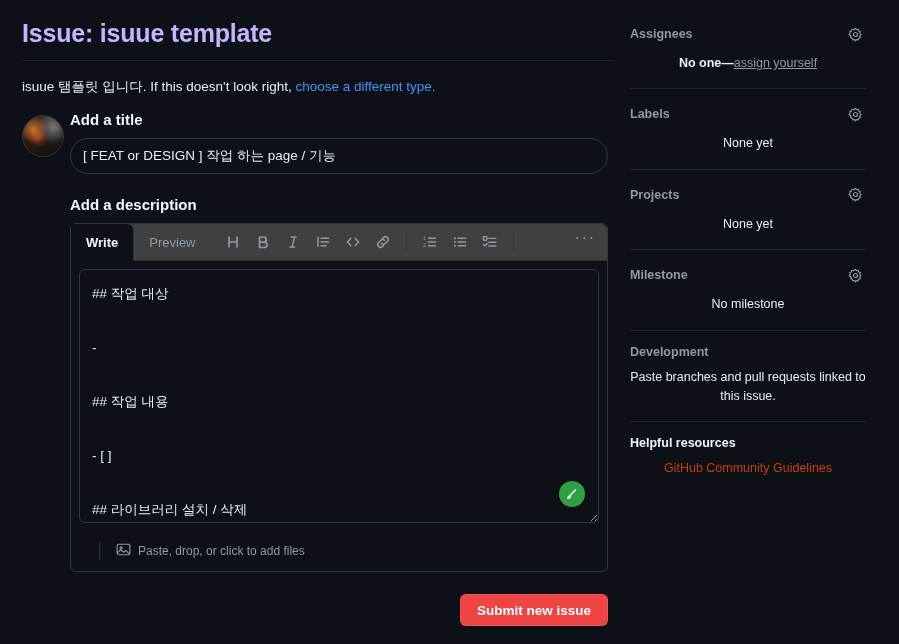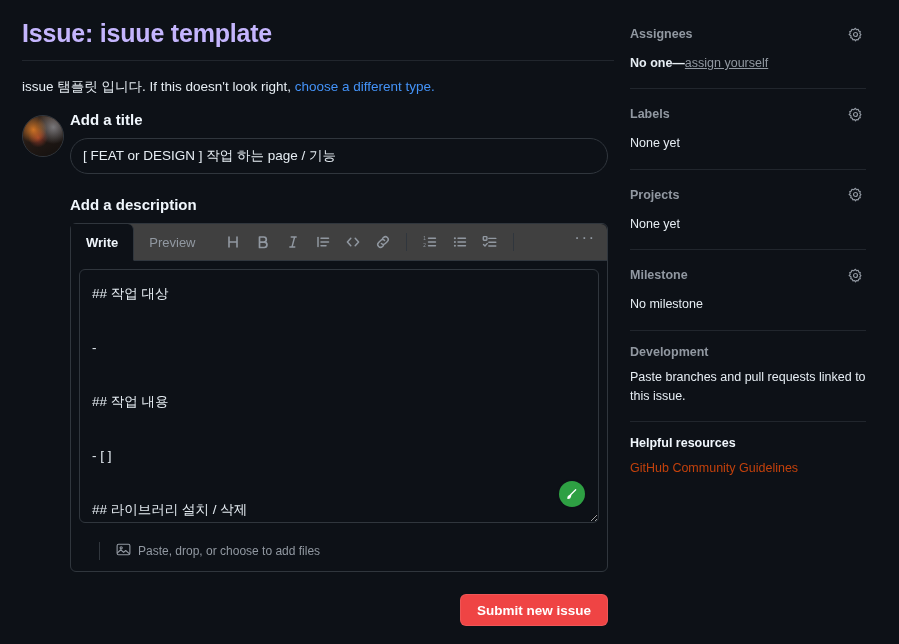--- a/index.html
+++ b/index.html
@@ -282,21 +282,21 @@
 
   
   .sidebar {
     width: 252px;
     margin-left: 12px;
     padding-right: 16px;
     flex: 0 0 auto;
     padding-top: 5px;
   }
 
-  .sb-block { padding: 0; }
+  .sb-block { padding: 0; text-align: center; }
 
   .sb-head {
     display: flex;
     align-items: center;
     justify-content: space-between;
     padding-bottom: 9px;
   }
   .sb-title {
     font-size: 12.5px;
     font-weight: bold;
@@ -344,21 +344,21 @@
 <body>
 
 <div class="page">
 
   <div class="main-col">
 
     <div class="page-title">Issue: isuue template</div>
     <div class="title-rule"></div>
 
     <div class="template-note">
-      <span>issue 탬플릿 입니다. If this doesn't look right, </span><a href="#">choose a different type.</a>
+      <span>isuue 탬플릿 입니다. If this doesn't look right, </span><a href="#">choose a different type.</a>
     </div>
 
     <div class="compose-row">
 
       <div class="avatar">
         <div class="ph"></div>
       </div>
 
       <div class="form-col">
 
@@ -477,21 +477,21 @@
             <div class="footer-sep"></div>
 
             <div class="footer-item">
               <span>
                 <svg width="15" height="15" viewBox="0 0 16 16" fill="none" stroke="currentColor" stroke-width="1.2">
                   <rect x="1.2" y="2.4" width="13.6" height="11.2" rx="1.5"></rect>
                   <circle cx="5.5" cy="6.2" r="1.15"></circle>
                   <path d="M1.5 11.6l3.6-3.3 3 2.7 2.2-1.9 4.2 3.6" stroke-linecap="round" stroke-linejoin="round"></path>
                 </svg>
               </span>
-              <span>Paste, drop, or choose to add files</span>
+              <span>Paste, drop, or click to add files</span>
             </div>
           </div>
         </div>
 
         <div class="submit-row">
           <button class="submit-btn">Submit new issue</button>
         </div>
 
       </div>
     </div>

